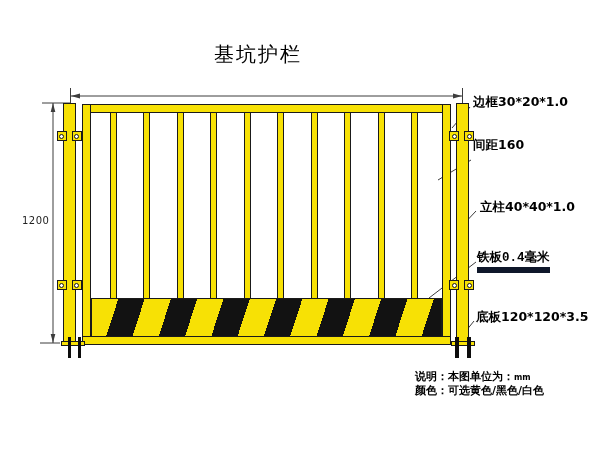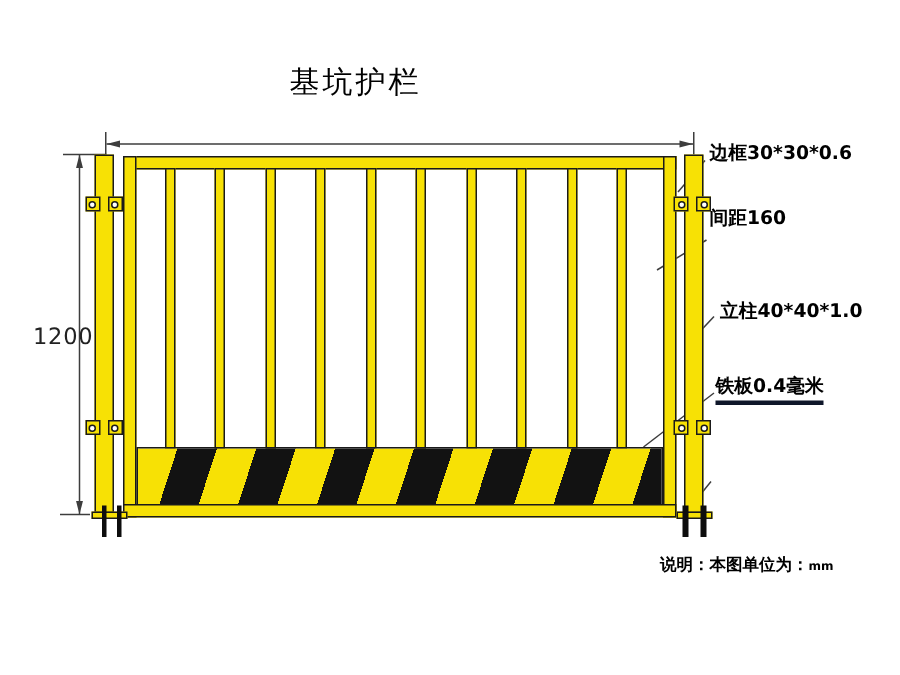--- a/index.html
+++ b/index.html
@@ -2,29 +2,29 @@
 <html style="--fence-yellow: #f7e105; --outline-black: #1a1a1a; --stripe-black: #121212; --dimension-line: #3d3d3d; --text: #000000; --background: #ffffff;"><head>
 <meta charset="utf-8">
 <style>
   html,body { margin:0; padding:0; background:#fff; }
   .canvas {
     position:relative; width:600px; height:450px; background:var(--background,#fff);
     font-family:"DejaVu Sans", "Liberation Sans", sans-serif; overflow:hidden;
     color:var(--text,#000);
   }
   .title {
-    position:absolute; left:193px; top:41px; width:130px; 
+    position:absolute; left:193px; top:41px; width:130px; text-align:center;
     font-family:"DejaVu Serif", serif; font-size:20px; letter-spacing:2px; white-space:nowrap;
   }
   .overlay { position:absolute; left:0; top:0; pointer-events:none; }
   .overlay line { stroke:var(--dimension-line,#3d3d3d); stroke-width:1; }
   .overlay polygon { fill:var(--dimension-line,#3d3d3d); stroke:none; }
 
   .dim-height {
-    position:absolute; left:22px; top:215px; font-size:15px; color:#222; letter-spacing:0.5px;
+    position:absolute; left:22px; top:215px; font-size:10px; color:#222; letter-spacing:0.5px;
   }
 
   .part { position:absolute; box-sizing:border-box; background:var(--fence-yellow,#f7e105);
           border:1px solid var(--outline-black,#1a1a1a); }
 
   .post-left  { left:63px;  top:103px; width:13px; height:239px; }
   .post-right { left:456px; top:103px; width:13px; height:239px; }
 
   .rail-top    { left:82px;  top:104px; width:369px; height:9px; }
   .rail-bottom { left:82px;  top:336px; width:369px; height:9px; }
@@ -49,24 +49,24 @@
                   background:#fff; border:1px solid var(--outline-black,#1a1a1a); }
 
   .baseplate { position:absolute; width:24px; height:5px; box-sizing:border-box;
                background:var(--fence-yellow,#f7e105); border:1px solid var(--outline-black,#1a1a1a); }
   .bolt { position:absolute; width:3.5px; height:21px; background:#0d0d0d; }
 
   .anno { position:absolute; font-size:12.5px; font-weight:bold; white-space:nowrap; }
   .anno-frame   { left:473px; top:94px; }
   .anno-spacing { left:473px; top:137px; }
   .anno-post    { left:480px; top:199px; }
-  .anno-plate   { left:477px; top:249px; border-bottom:3px solid #0f172a; padding-bottom:1px; }
+  .anno-plate   { left:477px; top:249px; border-bottom:6px solid #0f172a; padding-bottom:1px;font-family:Liberation Mono, monospace; }
   .anno-base    { left:476px; top:309px; }
 
-  .notes { position:absolute; left:440px; top:371px; font-size:11px; font-weight:bold;
+  .notes { position:absolute; left:415px; top:371px; font-size:11px; font-weight:bold;
            line-height:12.8px; white-space:nowrap; }
   .notes .unit { font-size:8px; }
 </style>
 </head>
 <body>
 
 <div class="canvas">
 
   <div class="title">基坑护栏</div>
 
@@ -125,22 +125,24 @@
   <div class="plate" style="left:449px; top:280px;"></div>
   <div class="plate" style="left:464px; top:280px;"></div>
 
   <div class="baseplate" style="left:61px; top:341px;"></div>
   <div class="baseplate" style="left:451px; top:341px;"></div>
   <div class="bolt" style="left:67.5px; top:337px;"></div>
   <div class="bolt" style="left:77.5px; top:337px;"></div>
   <div class="bolt" style="left:455px; top:337px;"></div>
   <div class="bolt" style="left:467px; top:337px;"></div>
 
-  <div class="anno anno-frame">边框30*30*0.6</div>
+  <div class="anno anno-frame">边框30*20*1.0</div>
   <div class="anno anno-spacing">间距160</div>
   <div class="anno anno-post">立柱40*40*1.0</div>
   <div class="anno anno-plate">铁板0.4毫米</div>
+  <div class="anno anno-base">底板120*120*3.5</div>
 
   <div class="notes">
     <div><span>说明：本图单位为：</span><span class="unit">mm</span></div>
+    <div>颜色：可选黄色/黑色/白色</div>
   </div>
 
 </div>
 
 </body></html>

